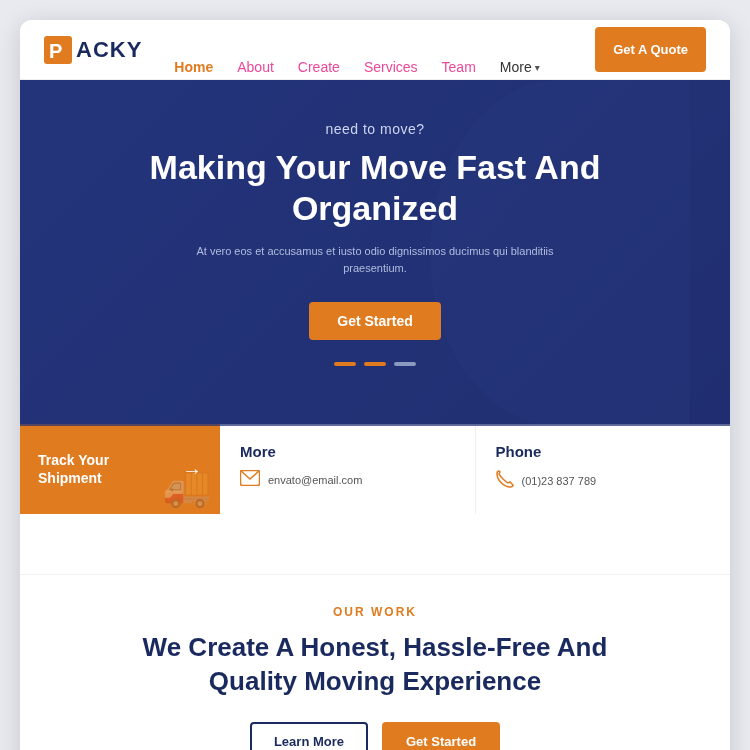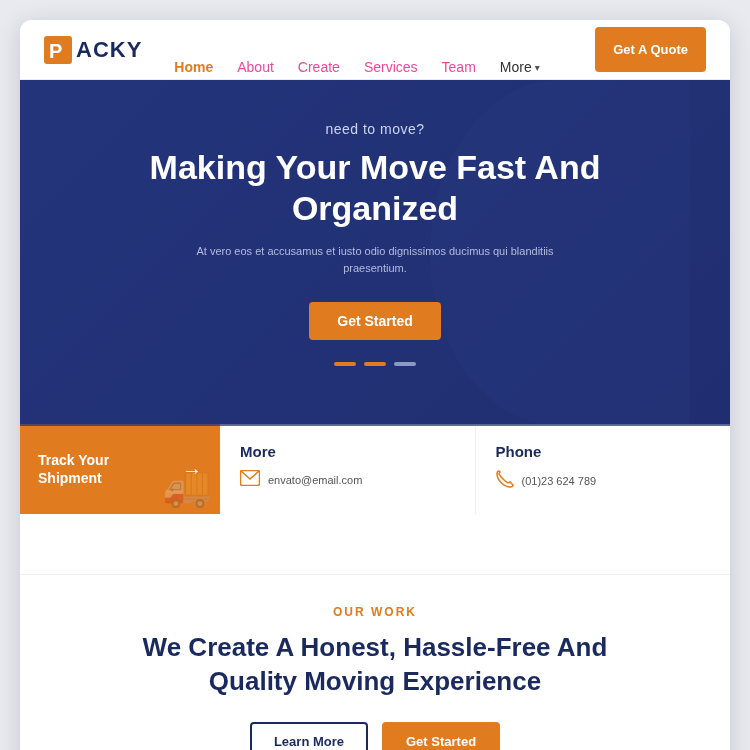--- a/index.html
+++ b/index.html
@@ -366,21 +366,21 @@
         </div>
       </div>
       <div class="contact-card">
         <div class="contact-card-title">Phone</div>
         <div class="contact-card-row">
           <span class="contact-icon">
             <svg width="18" height="18" viewBox="0 0 18 18" fill="none">
               <path d="M3 1C3 1 1 1 1 4C1 10 8 17 14 17C17 17 17 15 17 15L14 12L12 13C12 13 9 11 7 9C5 7 3 4 3 4L4 2L3 1Z" stroke="#e07b20" stroke-width="1.5" fill="none"></path>
             </svg>
           </span>
-          <span class="contact-value">(01)23 624 789</span>
+          <span class="contact-value">(01)23 837 789</span>
         </div>
       </div>
     </div>
   </div>
 
   <div class="gap-section"></div>
 
   <div class="our-work-section">
     <div class="section-tag">OUR WORK</div>
     <h2 class="section-title">We Create A Honest, Hassle-Free And Quality Moving Experience</h2>

